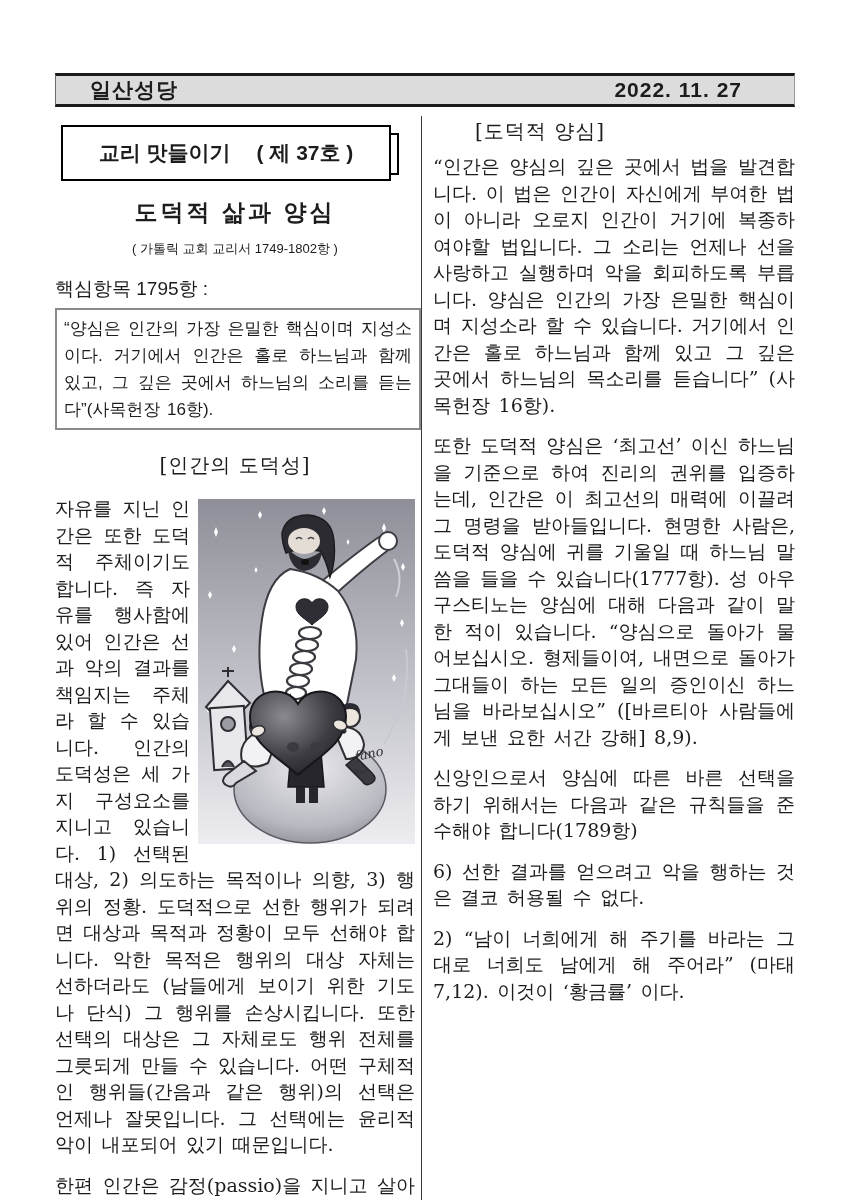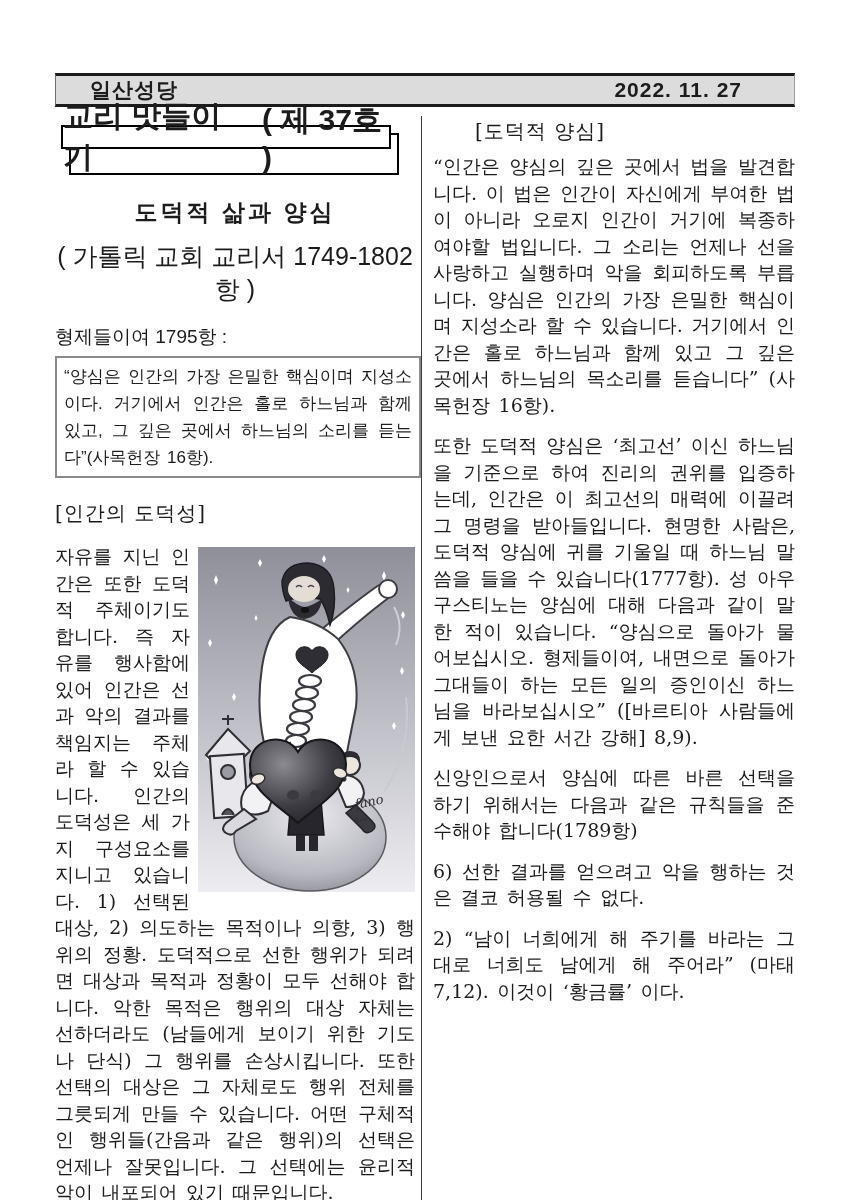--- a/index.html
+++ b/index.html
@@ -26,46 +26,46 @@
   .col-left  { width:366px; box-sizing:border-box; padding-right:6px; }
   .col-right { width:374px; box-sizing:border-box; border-left:1px solid #3a3a3a; padding-left:11px; }
 
   
   .series-wrap { position:relative; margin:9px 0 0 6px; width:338px; height:46px; }
   .series-shadow {
     position:absolute; left:8px; top:8px; width:330px; height:42px;
     border:2px solid #000; background:#fff; box-sizing:border-box;
   }
   .series-box {
-    position:absolute; left:0; top:0; width:330px; height:24px;
+    position:absolute; left:0; top:0; width:330px; height:56px;
     border:2px solid #000; background:#fff; box-sizing:border-box;
     display:flex; align-items:center; justify-content:center; gap:26px;
-    font-family:"Liberation Sans","DejaVu Sans",sans-serif; font-weight:bold; font-size:30px;
+    font-family:"Liberation Sans","DejaVu Sans",sans-serif; font-weight:bold; font-size:21px;
   }
   .article-title {
     margin:26px 0 0; text-align:center;
     font-family:"Liberation Sans","DejaVu Sans",sans-serif;
     font-size:23px; font-weight:bold; letter-spacing:3px;
   }
   .article-subtitle {
     margin-top:12px; text-align:center;
-    font-family:"Liberation Sans","DejaVu Sans",sans-serif; font-size:25px;
+    font-family:"Liberation Sans","DejaVu Sans",sans-serif; font-size:13px;
   }
   .key-label {
     margin:18px 0 6px 0;
     font-family:"Liberation Sans","DejaVu Sans",sans-serif; font-size:19px;
   }
   .quote-box {
     border:2px solid #8a8a8a; background:#fff; box-sizing:border-box;
     padding:5px 7px; width:366px;
     font-family:"Liberation Sans","DejaVu Sans",sans-serif;
     font-size:17px; line-height:27px; text-align:justify; word-spacing:2px;
   }
   .section-heading { font-size:20px; font-weight:normal; letter-spacing:1px; margin:0; }
-  .heading-left   { text-align:left; margin:22px 0 16px; }
+  .heading-left   { text-align:center; margin:22px 0 16px; }
   .heading-right  { text-align:left; padding-left:42px; margin:2px 0 8px; }
 
   .bodytext { font-size:19px; line-height:26.5px; text-align:justify; word-spacing:2.5px; }
   .bodytext p { margin:0 0 14px; }
 
   .illustration {
     float:right; width:217px; height:345px; margin:4px 0 6px 8px;
   }
   .illustration svg { display:block; width:100%; height:100%; }
 
@@ -89,21 +89,21 @@
         <div class="series-shadow"></div>
         <div class="series-box">
           <span>교리 맛들이기</span>
           <span>( 제 37호 )</span>
         </div>
       </div>
 
       <h1 class="article-title">도덕적 삶과 양심</h1>
       <div class="article-subtitle">( 가톨릭 교회 교리서 1749-1802항 )</div>
 
-      <div class="key-label">형제들이여 1795항 :</div>
+      <div class="key-label">핵심항목 1795항 :</div>
 
       <div class="quote-box">“양심은 인간의 가장 은밀한 핵심이며 지성소이다. 거기에서 인간은 홀로 하느님과 함께 있고, 그 깊은 곳에서 하느님의 소리를 듣는다”(사목헌장 16항).</div>
 
       <h2 class="section-heading heading-left">[인간의 도덕성]</h2>
 
       <div class="bodytext">
         <figure class="illustration" style="margin:4px 0 6px 8px;">
           <svg viewBox="0 0 217 345" xmlns="http://www.w3.org/2000/svg">
             <defs>
               <linearGradient id="sky" x1="0" y1="0" x2="0" y2="1">

